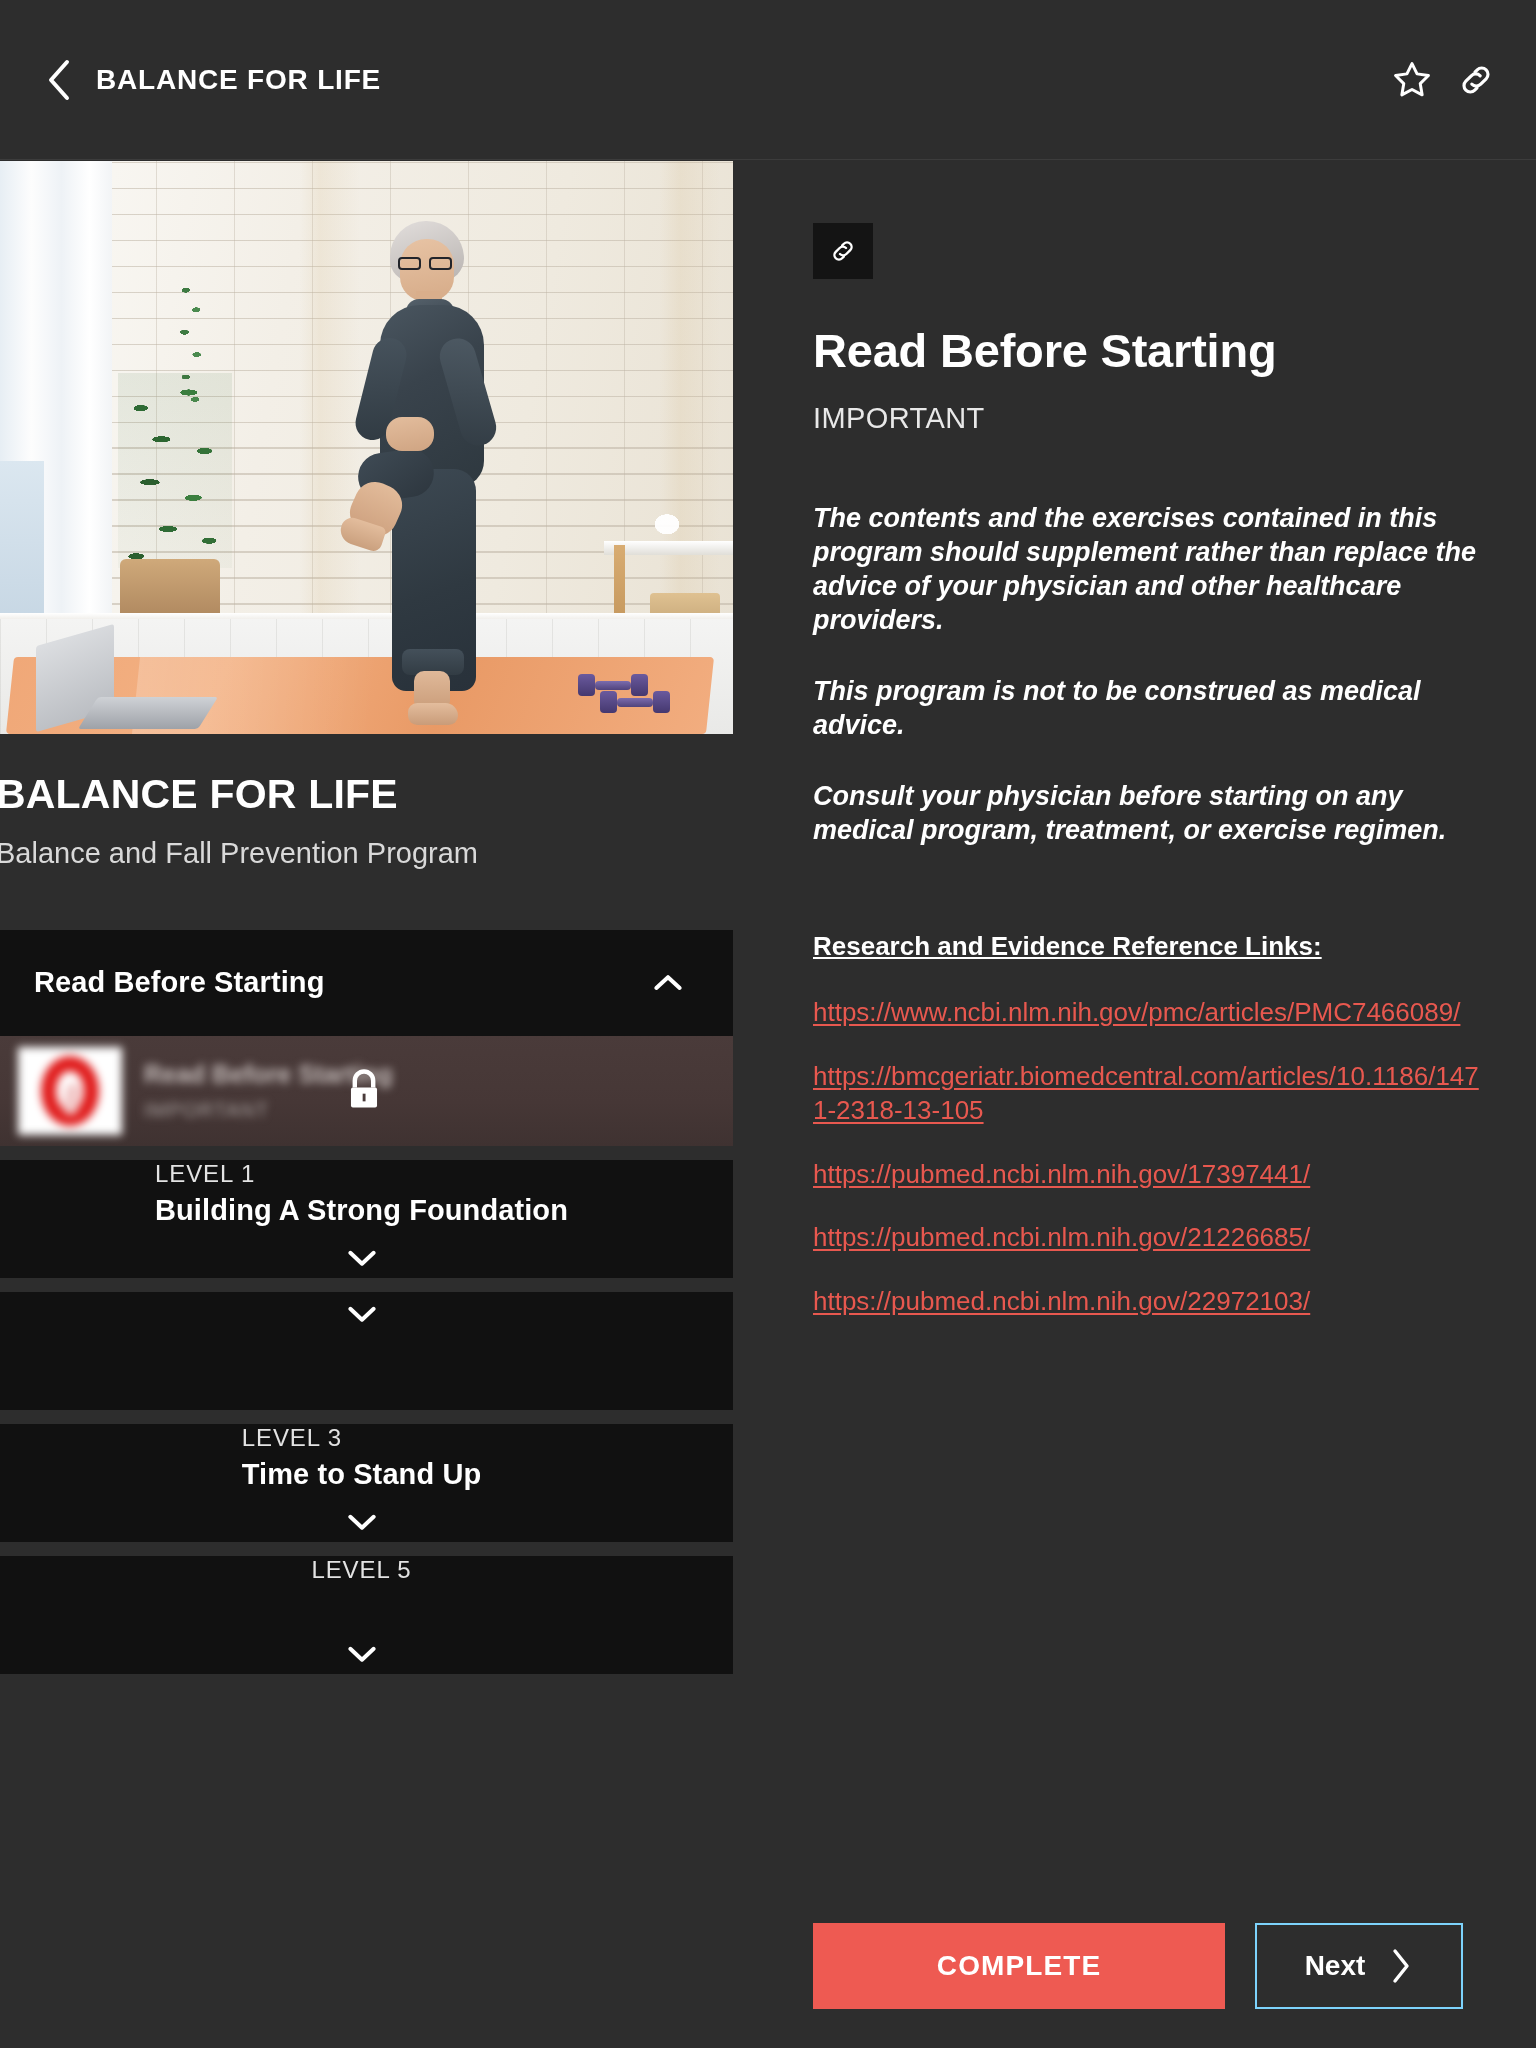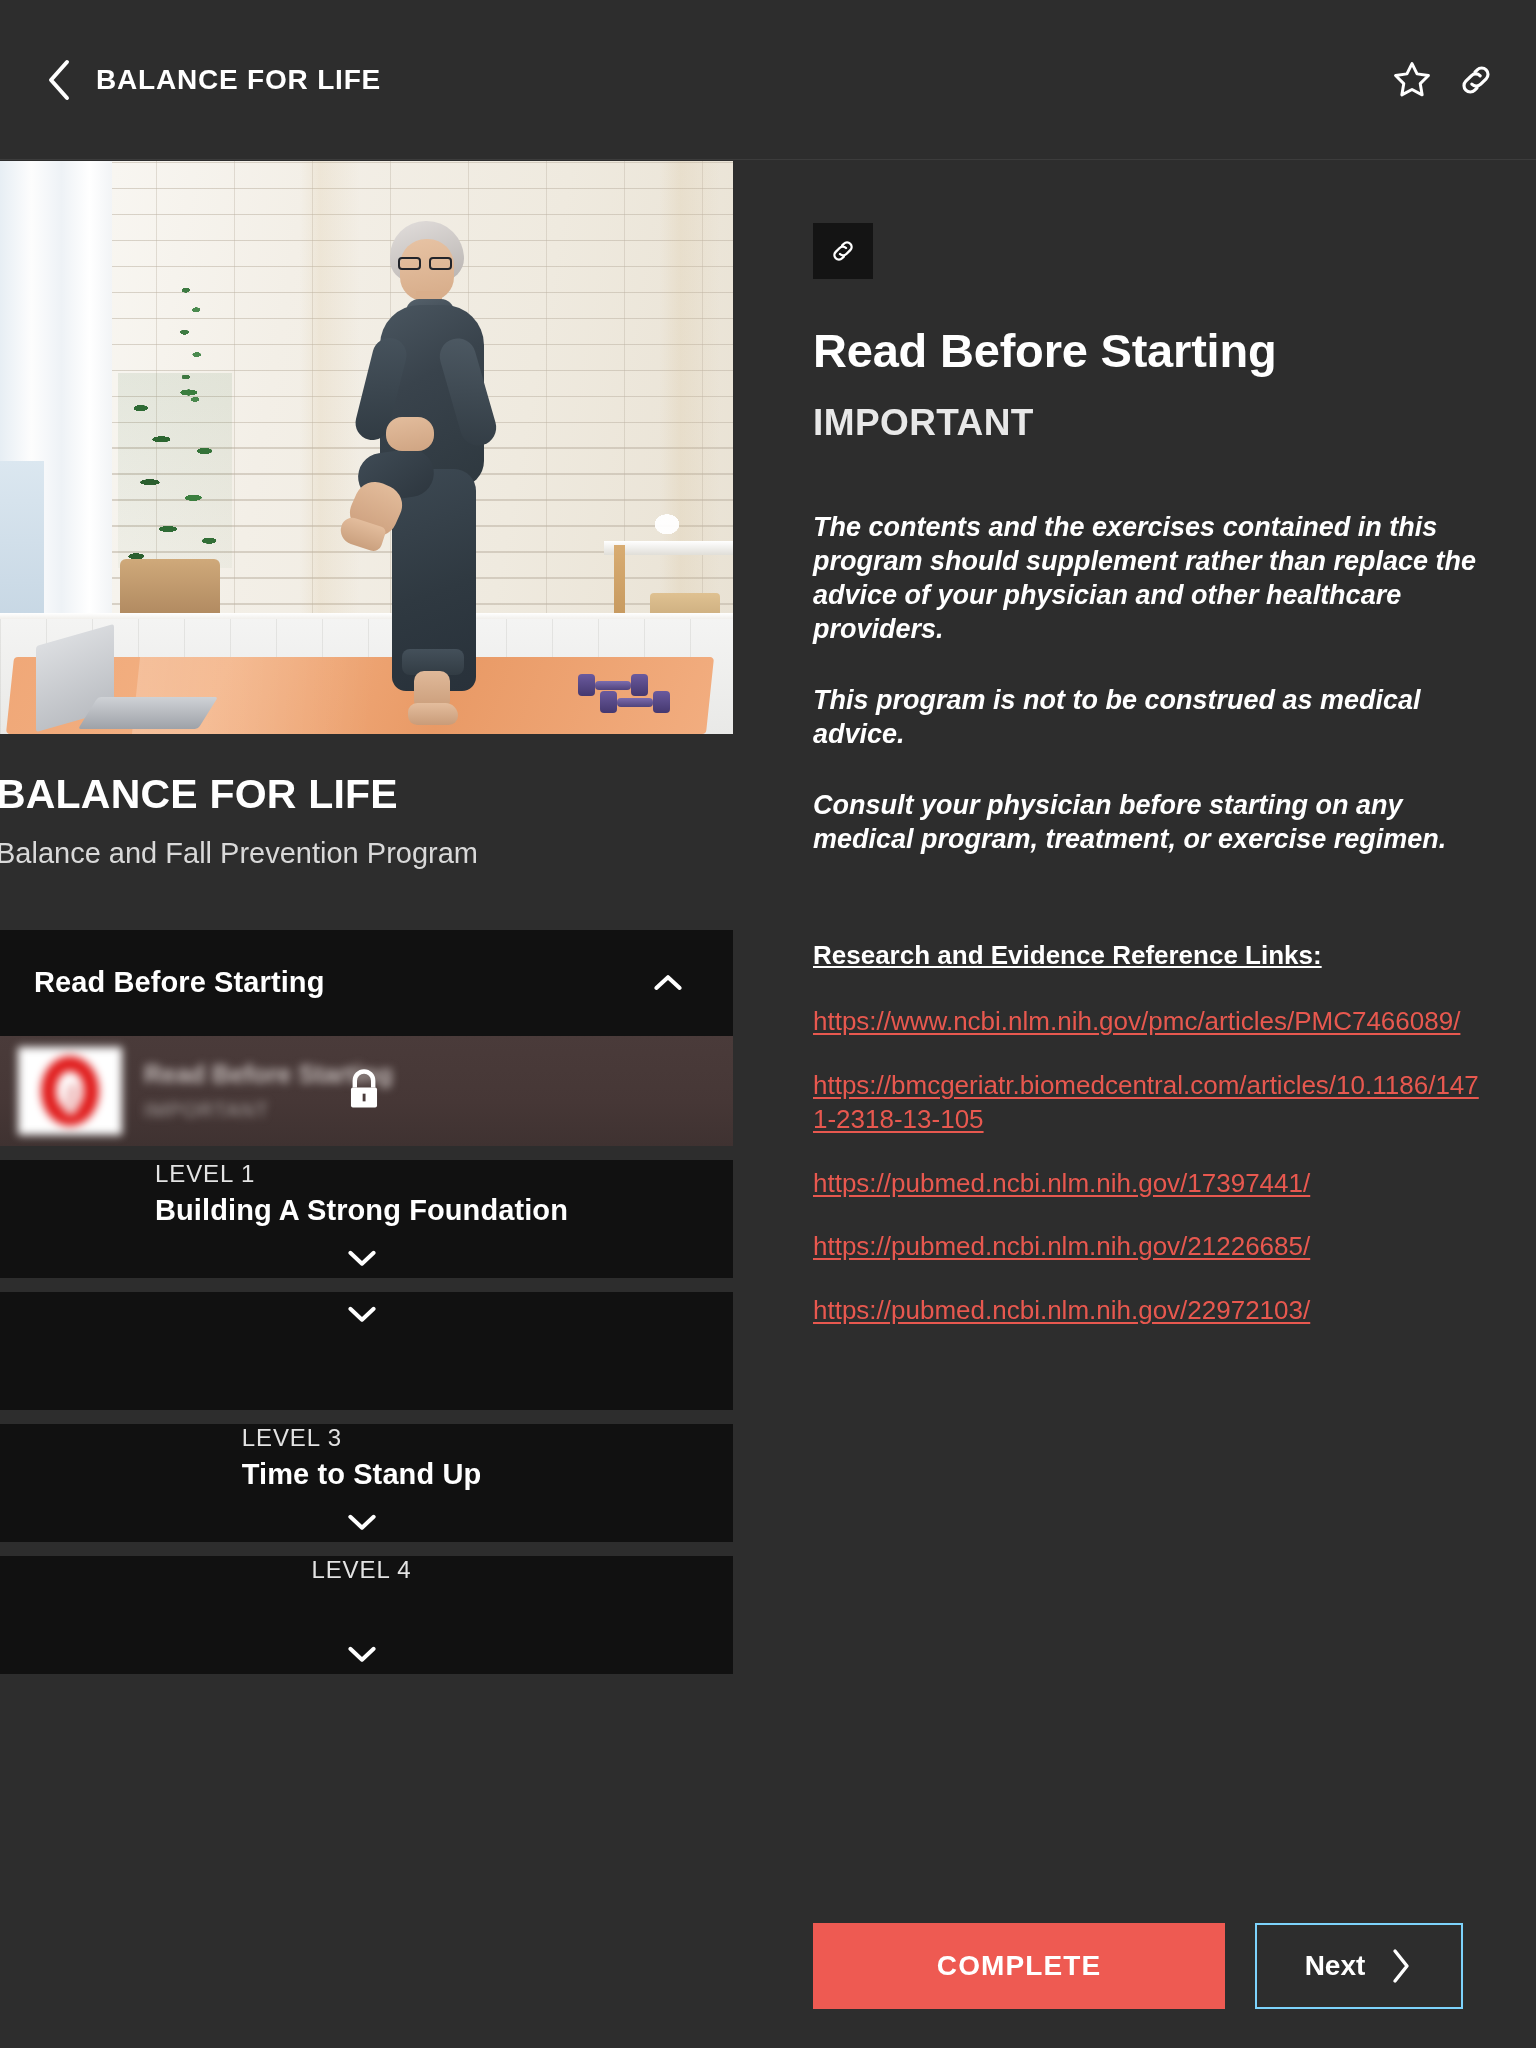--- a/index.html
+++ b/index.html
@@ -322,21 +322,21 @@
   .chip-link {
     width: 60px; height: 56px; background:#141414;
     display:flex; align-items:center; justify-content:center;
     margin-top: 62px; cursor: pointer;
   }
   .content-title {
     color:#ffffff; font-size: 47px; font-weight: 700; letter-spacing: -0.2px;
     margin-top: 44px;
   }
   .content-kicker {
-    color:#e8e8e8; font-size: 37px; font-weight: 700; letter-spacing: 0.4px;
+    color:#e8e8e8; font-size: 29px; font-weight: 400; letter-spacing: 0.4px;
     margin-top: 24px;
   }
   .para {
     color:#ffffff; font-size: 27px; font-weight: 700; font-style: italic;
     line-height: 1.26; max-width: 672px;
   }
   .para.p1 { margin-top: 66px; }
   .para.p2 { margin-top: 37px; }
   .para.p3 { margin-top: 37px; }
   .refs-head {
@@ -516,21 +516,21 @@
               <svg width="40" height="40" viewBox="0 0 24 24">
                 <polyline points="5,9.5 12,16 19,9.5" fill="none" stroke="#ffffff" stroke-width="2.4" stroke-linecap="round" stroke-linejoin="round"></polyline>
               </svg>
             </div>
           </div>
         </div>
 
         <div class="acc-section">
           <div class="acc-head tall">
             <div class="acc-head-texts">
-              <div class="acc-eyebrow">LEVEL 4</div>
+              <div class="acc-eyebrow">LEVEL 5</div>
               <div class="acc-title"></div>
             </div>
             <div class="chev">
               <svg width="40" height="40" viewBox="0 0 24 24">
                 <polyline points="5,9.5 12,16 19,9.5" fill="none" stroke="#ffffff" stroke-width="2.4" stroke-linecap="round" stroke-linejoin="round"></polyline>
               </svg>
             </div>
           </div>
         </div>
 

